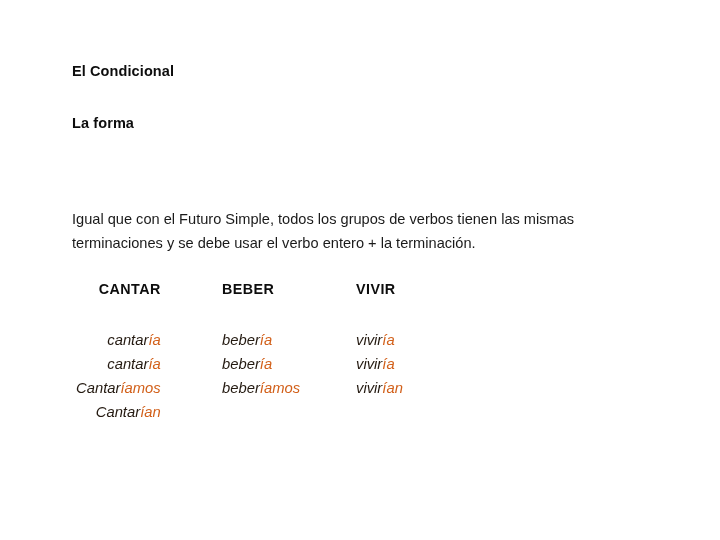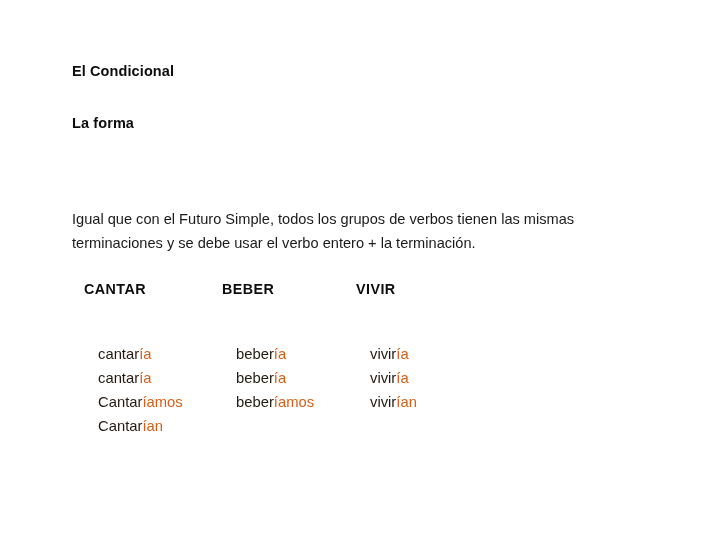--- a/index.html
+++ b/index.html
@@ -55,35 +55,36 @@
   .table {
     position: absolute;
     left: 72px;
     top: 281px;
     width: 600px;
   }
   .col {
     position: absolute;
     top: 0;
   }
-  .col-0 { left: 12px; }
+  .col-0 { left: 4px; text-align: right; }
   .col-1 { left: 150px; }
   .col-2 { left: 284px; }
   .col-head {
     font-size: 14.3px;
     font-weight: bold;
     color: #0d0d0d;
     letter-spacing: 0.45px;
     white-space: nowrap;
     height: 48px;
   }
   .forms {
-    margin: 14px;
+    margin: 0;
     padding: 0;
     list-style: none;
+    font-style: italic;
   }
   .form-row {
     font-size: 14.8px;
     line-height: 23.9px;
     white-space: nowrap;
     color: #231a10;
   }
   .stem { color: #241a11; }
   .ending { color: #d2601a; }
 </style>

